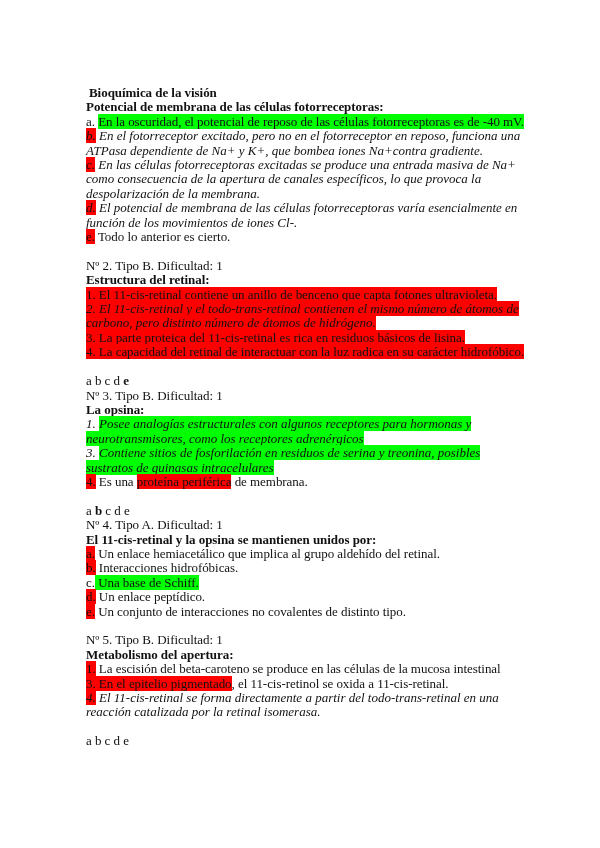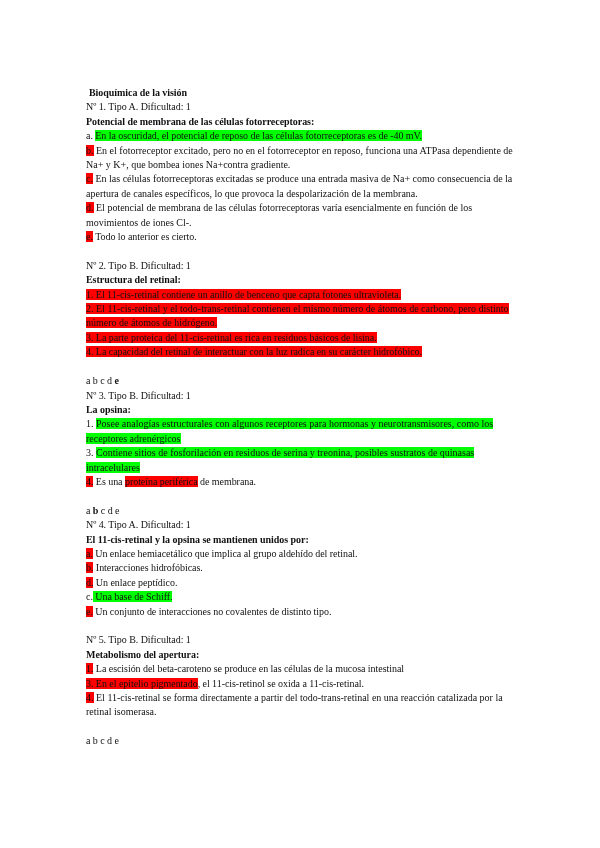--- a/index.html
+++ b/index.html
@@ -1,36 +1,35 @@
 <!DOCTYPE html>
 <html><head>
   <meta charset="utf-8">
   <style>
     html, body { margin: 0; padding: 0; background: #ffffff; }
     body { width: 600px; height: 848px; position: relative; overflow: hidden;
            font-family: "Liberation Serif", "DejaVu Serif", serif; color: #111; }
-    .page { position: absolute; left: 86px; top: 86px; width: 440px; font-size: 10px; line-height: 14.4px; }
+    .page { position: absolute; left: 86px; top: 86px; width: 440px; font-size: 13px; line-height: 14.4px; }
     .line { white-space: nowrap; letter-spacing: -0.05px; }
-    .wrap { white-space: normal; }
+    .wrap { white-space: normal; font-style: italic; }
     .b { font-weight: bold; }
     .g { background: #00ff00; margin-top: 44px; }
     .r { background: #ff0000; }
     .gap { height: 14.4px; }
     .title { padding-left: 3px; }
     .answers .bold { font-weight: bold; }
   </style>
 </head>
 <body>
 
 <div class="page">
 
   <div class="line b title">Bioquímica de la visión</div>
 
   <div>
-    <div class="line">Nº 1. Tipo  A. Dificultad:  1</div>
     <div class="line b">Potencial de membrana de las células fotorreceptoras:</div>
     <div class="line"><span>a.</span> <span class="g">En la oscuridad,  el potencial de reposo de las células fotorreceptoras  es de -40 mV.</span></div>
     <div class="wrap"><span class="r">b.</span> <span>En el fotorreceptor  excitado,  pero no en el fotorreceptor  en reposo,  funciona  una  ATPasa dependiente  de Na+ y K+, que bombea  iones  Na+contra gradiente.</span></div>
     <div class="wrap"><span class="r">c.</span> <span>En las células  fotorreceptoras excitadas se produce  una entrada masiva de Na+ como consecuencia de la apertura de canales específicos,  lo que provoca la despolarización  de la membrana.</span></div>
     <div class="wrap"><span class="r">d.</span> <span>El potencial  de membrana  de las células  fotorreceptoras  varía esencialmente  en función de los movimientos  de iones  Cl-.</span></div>
     <div class="line"><span class="r">e.</span> <span>Todo  lo anterior  es cierto.</span></div>
   </div>
 
   <div class="gap"></div>
 
@@ -65,22 +64,22 @@
       <span>d</span>
       <span>e</span>
     </div>
   </div>
 
   <div>
     <div class="line">Nº 4. Tipo  A. Dificultad:  1</div>
     <div class="line b">El 11-cis-retinal y la opsina se mantienen unidos  por:</div>
     <div class="line"><span class="r">a.</span> <span>Un enlace hemiacetálico  que implica  al grupo aldehído  del retinal.</span></div>
     <div class="line"><span class="r">b.</span> <span>Interacciones  hidrofóbicas.</span></div>
+    <div class="line"><span>c.</span><span class="g"> <span>Una base de Schiff.</span></span></div>
     <div class="line"><span class="r">d.</span> <span>Un enlace peptídico.</span></div>
-    <div class="line"><span>c.</span><span class="g"> <span>Una base de Schiff.</span></span></div>
     <div class="line"><span class="r">e.</span> <span>Un conjunto  de interacciones  no covalentes de distinto  tipo.</span></div>
   </div>
 
   <div class="gap"></div>
 
   <div>
     <div class="line">Nº 5. Tipo  B. Dificultad:  1</div>
     <div class="line b">Metabolismo del apertura:</div>
     <div class="line"><span class="r">1.</span> <span>La escisión  del beta-caroteno se produce  en las células de la mucosa intestinal</span></div>
     <div class="line"><span class="r"><span>3.</span> <span>En el epitelio  pigmentado</span></span><span>,  el 11-cis-retinol  se oxida  a 11-cis-retinal.</span></div>

